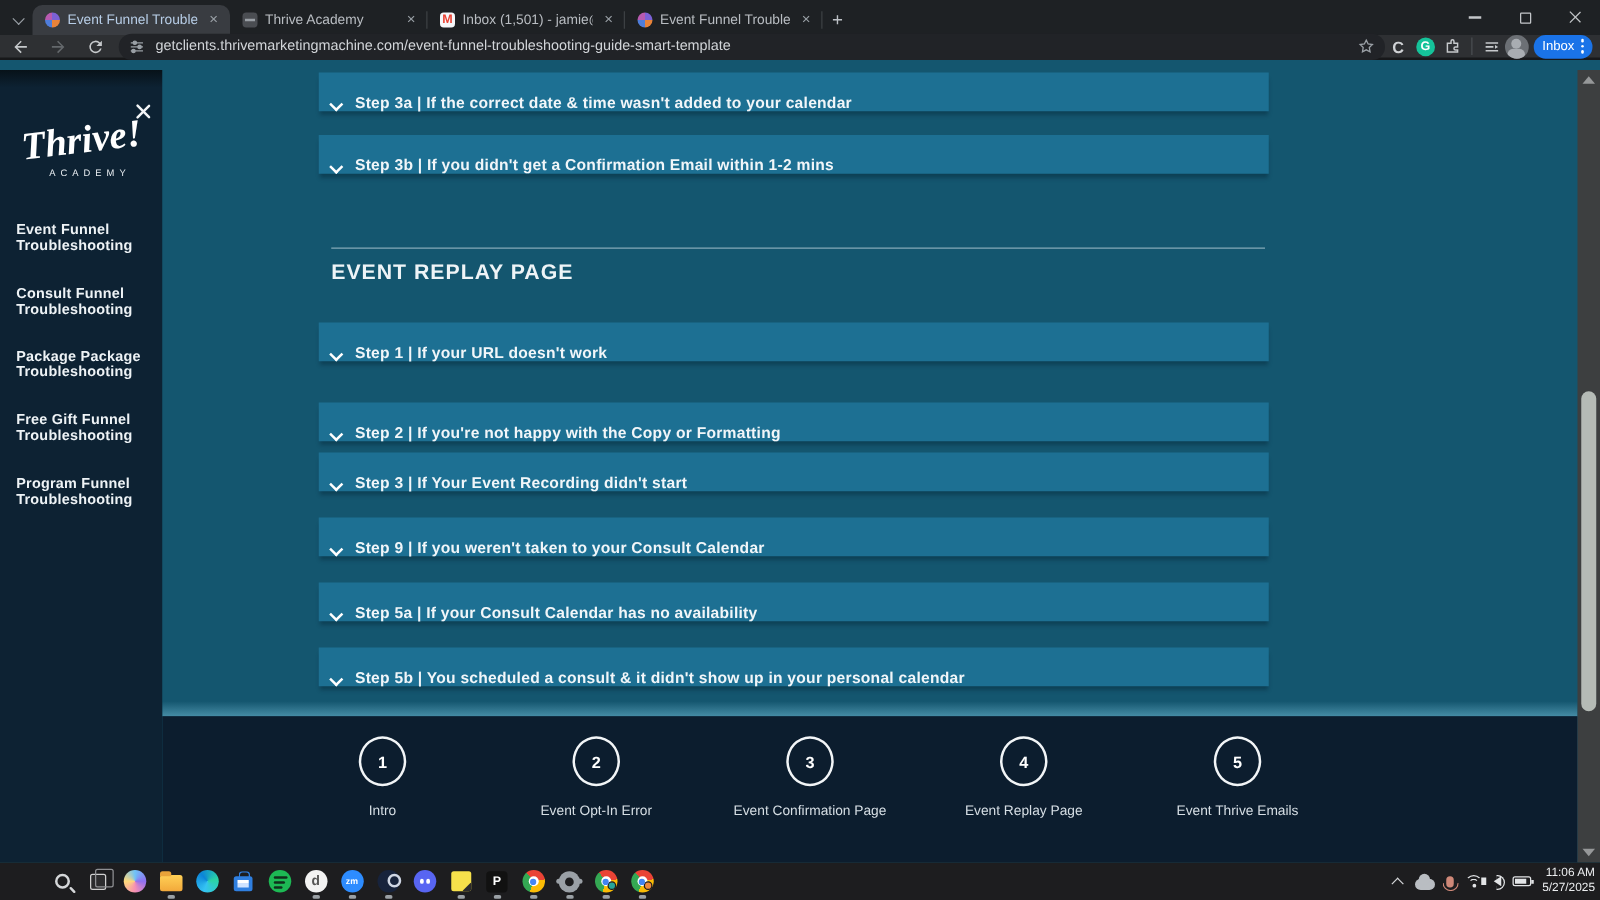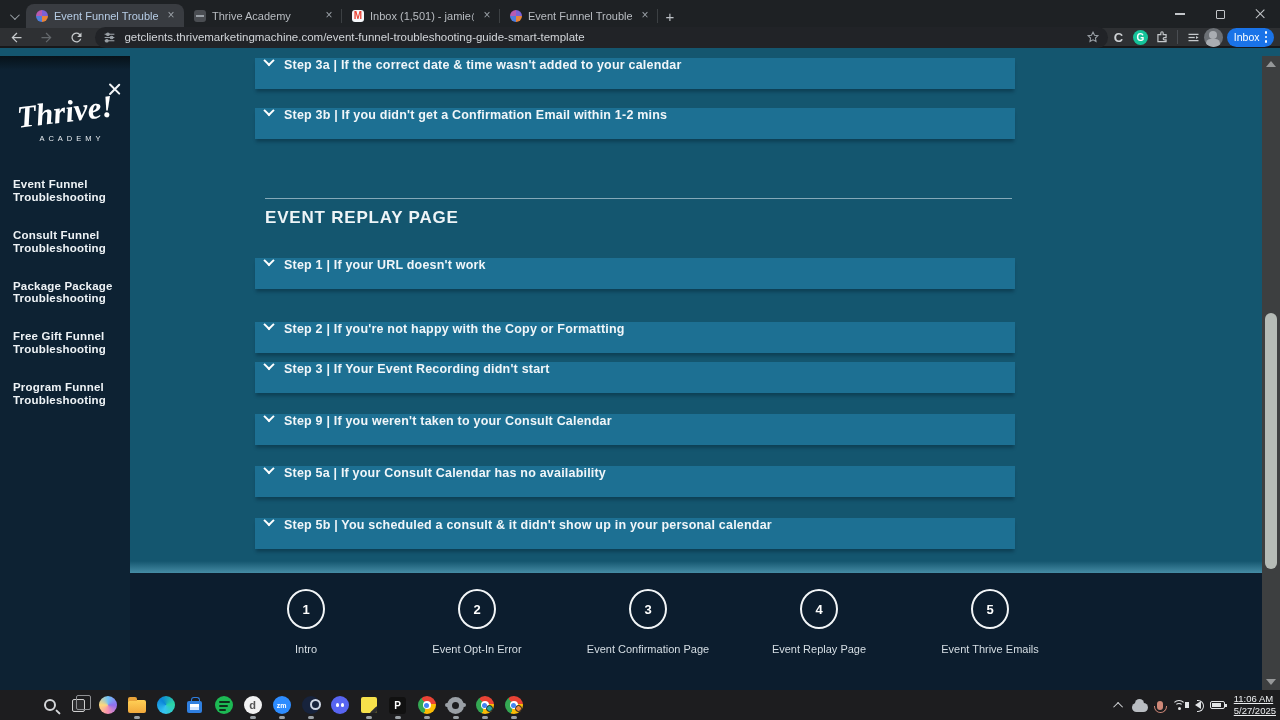--- a/index.html
+++ b/index.html
@@ -65,21 +65,21 @@
   .logo-script { font-family:"Liberation Serif", serif; font-style:italic; font-weight:bold;
     font-size:31px; color:#fff; transform:rotate(-7deg); display:inline-block; }
   .logo-sub { margin-top:4px; font-size:7.5px; letter-spacing:4px; color:#e9eef2; padding-left:14px; }
   .sb-nav { position:absolute; left:13px; top:122px; width:110px; }
   .sb-item { font-size:11.5px; font-weight:bold; line-height:1.12; margin-bottom:25px; letter-spacing:.2px; }
 
   .main { position:absolute; left:130px; top:56px; width:1132px; height:517px; background:#14566f; }
   .main::after { content:""; position:absolute; left:0; bottom:0; width:100%; height:12px;
     background:linear-gradient(rgba(130,205,230,0), rgba(130,205,230,.45)); }
   .acc { position:absolute; left:125px; width:760px; height:31px; background:#1d7093;
-    box-shadow:0 4px 3px -1px rgba(0,25,40,.35); display:flex; align-items:flex-start; gap:11px; padding:0 10px; }
+    box-shadow:0 4px 3px -1px rgba(0,25,40,.35); display:flex; align-items:flex-end; gap:11px; padding:0 10px; }
   .acc .achev { width:8px; height:8px; border-left:2.2px solid #fff; border-bottom:2.2px solid #fff;
     transform:rotate(-45deg) translate(1px,-1px); flex:none; }
   .acc .alabel { color:#f1f6f9; font-weight:bold; font-size:12.5px; letter-spacing:.2px; white-space:nowrap; }
   .divider { position:absolute; left:135px; top:142px; width:747px; height:1px; background:rgba(225,238,244,.55); }
   .sec-head { position:absolute; left:135px; top:152px; color:#eef4f7; font-weight:bold;
     font-size:17px; letter-spacing:.8px; }
 
   .stepperbar { position:absolute; left:130px; top:573px; width:1132px; height:117px; background:#0c1d2e; }
   .stepitem { position:absolute; width:160px; text-align:center; }
   .stepcircle { width:38px; height:40px; border:2px solid #f2f5f7; border-radius:50%; margin:0 auto;
@@ -160,21 +160,21 @@
   .wifi i:nth-child(2){ left:3px; top:3px; width:8px; height:8px; }
   .wifi i:nth-child(3){ left:6px; top:7px; width:3px; height:3px; background:#e2e4e6; border:none; border-radius:50%; }
   .speaker { position:relative; width:0; height:0; border-top:4px solid transparent; border-bottom:4px solid transparent;
     border-right:6px solid #e2e4e6; }
   .speaker::before { content:""; position:absolute; left:-10px; top:-3px; width:4px; height:6px; background:#e2e4e6; }
   .speaker::after { content:""; position:absolute; left:2px; top:-5px; width:6px; height:10px;
     border:1.6px solid #e2e4e6; border-left:none; border-radius:0 8px 8px 0; }
   .battery { position:relative; width:15px; height:8px; border:1.4px solid #e2e4e6; border-radius:2px; }
   .battery::before { content:""; position:absolute; left:1px; top:1px; width:9px; height:4px; background:#e2e4e6; }
   .battery::after { content:""; position:absolute; right:-3.4px; top:1.5px; width:2px; height:3px; background:#e2e4e6; }
-  .clock { color:#eceef0; font-size:9.5px; line-height:1.25;text-decoration:underline; }
+  .clock { text-align:right; color:#eceef0; font-size:9.5px; line-height:1.25; }
 </style>
 </head>
 <body>
 
 <div id="screen">
 
   <div class="tabbar">
     <div class="tab-search">
         <span class="chev"></span>
       </div>

